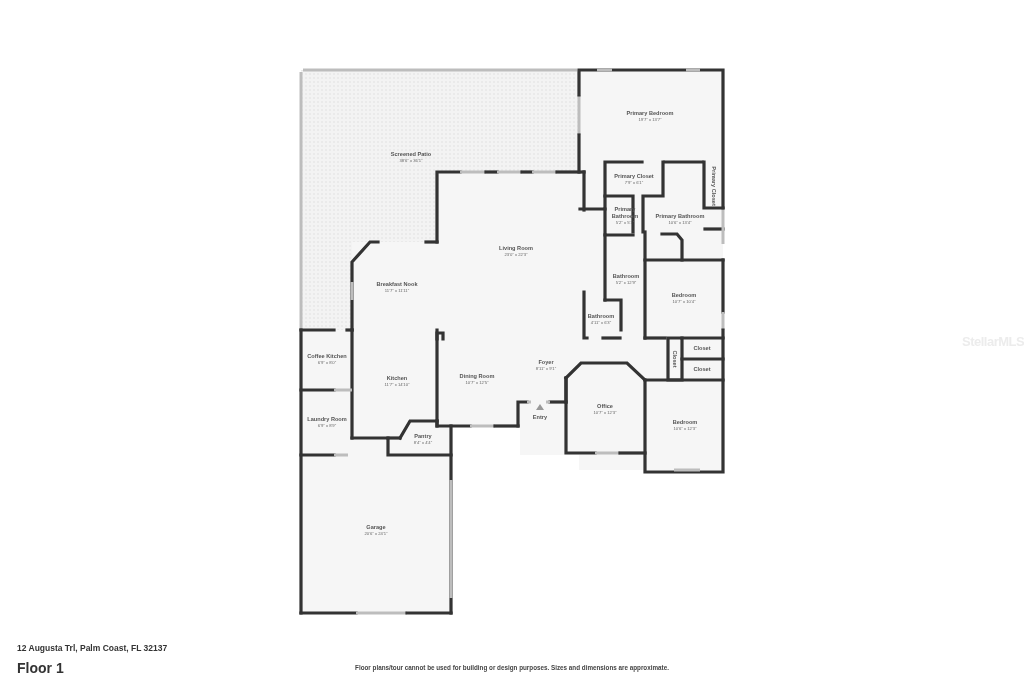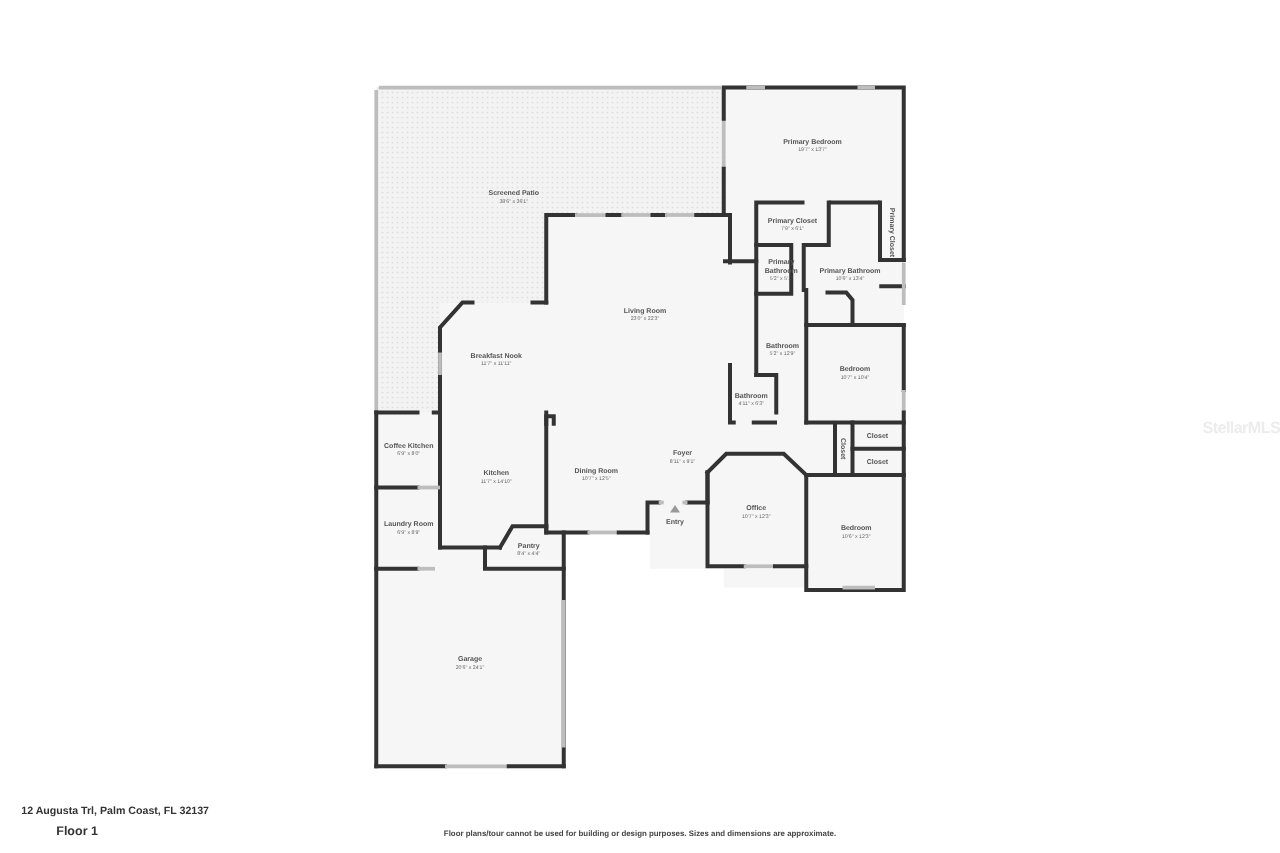--- a/index.html
+++ b/index.html
@@ -5,21 +5,21 @@
   html, body { margin:0; padding:0; background:#ffffff; }
   body { width:1024px; height:682px; position:relative; overflow:hidden; font-family:"Liberation Sans", sans-serif; }
   #plan { position:absolute; left:0; top:0; width:1024px; height:682px; }
   .wall { stroke:#333333; stroke-width:3.2; fill:none; stroke-linecap:square; }
   .win { stroke:#bdbdbd; stroke-width:3; fill:none; }
   .room { fill:#f6f6f6; stroke:none; }
   .patio { fill:url(#dots); }
   .rl { font-family:"Liberation Sans", sans-serif; font-size:5.6px; font-weight:bold; fill:#555555; text-anchor:middle; }
   .rd { font-family:"Liberation Sans", sans-serif; font-size:4.2px; fill:#666666; text-anchor:middle; }
   .address { position:absolute; left:17px; top:643px; font-size:8.5px; font-weight:bold; color:#333333; }
-  .floor { position:absolute; left:17px; top:660px; font-size:10px; font-weight:bold; color:#333333;margin-left:28px; }
+  .floor { position:absolute; left:17px; top:660px; font-size:14px; font-weight:bold; color:#333333; }
   .disclaimer { position:absolute; left:0; width:1024px; top:664px; text-align:center; font-size:6.3px; font-weight:bold; color:#444444; }
   .watermark { position:absolute; left:962px; top:334px; font-size:13px; font-weight:bold; color:#ececec; letter-spacing:-0.5px; }
 </style>
 </head>
 <body>
 
 <svg id="plan" viewBox="0 0 1024 682" xmlns="http://www.w3.org/2000/svg">
   <defs>
     <pattern id="dots" width="4" height="4" patternUnits="userSpaceOnUse">
       <rect width="4" height="4" fill="#f3f3f3"></rect>

